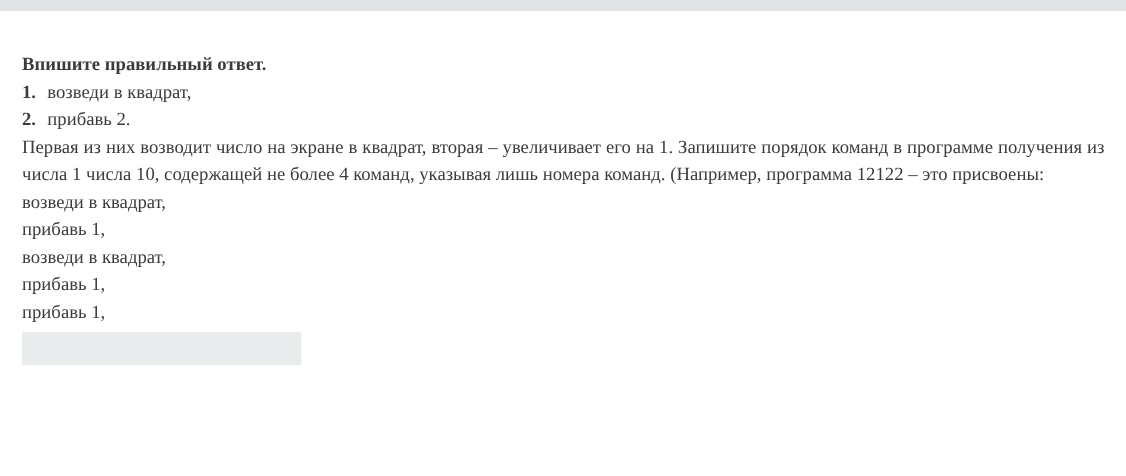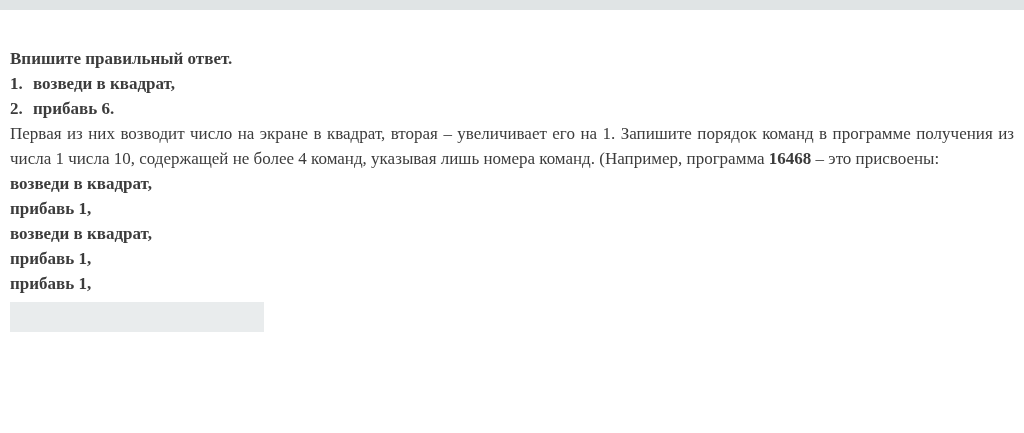--- a/index.html
+++ b/index.html
@@ -15,35 +15,35 @@
     color: #3c3c3c;
     font-size: 17px;
     line-height: 25px;
   }
   .topbar {
     height: 10px;
     width: 100%;
     background: #e0e4e5;
   }
   .content {
-    padding: 0 10px;
+    padding: 0 20px;
     margin-top: 36px;
   }
   .title {
     margin: 18px 0 0 0;
     font-weight: bold;
   }
   .intro {
     margin: 15px 0 0 0;
   }
   p {
     margin: 0;
   }
   .bold {
-    font-weight: bold;
+    font-weight: normal;
   }
   .command-number {
     display: inline-block;
     min-width: 23px;
     font-weight: bold;
   }
   .task-description {
     text-align: justify;
   }
   .answer-input {
@@ -69,26 +69,26 @@
 <div class="content">
 
   <p class="title">Впишите правильный ответ.</p>
 
 
   <div>
     <p>
       <span class="command-number">1.</span><span class="bold">возведи в квадрат,</span>
     </p>
     <p>
-      <span class="command-number">2.</span><span class="bold">прибавь 6.</span>
+      <span class="command-number">2.</span><span class="bold">прибавь 2.</span>
     </p>
   </div>
 
   <p class="task-description">
-    <span>Первая из них возводит число на экране в квадрат, вторая – увеличивает его на 1. Запишите порядок команд в программе получения из числа 1 числа 10, содержащей не более 4 команд, указывая лишь номера команд. (Например, программа </span><span class="bold">16468</span><span> – это присвоены:</span>
+    <span>Первая из них возводит число на экране в квадрат, вторая – увеличивает его на 1. Запишите порядок команд в программе получения из числа 1 числа 10, содержащей не более 4 команд, указывая лишь номера команд. (Например, программа </span><span class="bold">12122</span><span> – это присвоены:</span>
   </p>
 
   <div>
     <p class="bold">возведи в квадрат,</p>
     <p class="bold">прибавь 1,</p>
     <p class="bold">возведи в квадрат,</p>
     <p class="bold">прибавь 1,</p>
     <p class="bold">прибавь 1,</p>
   </div>
 

